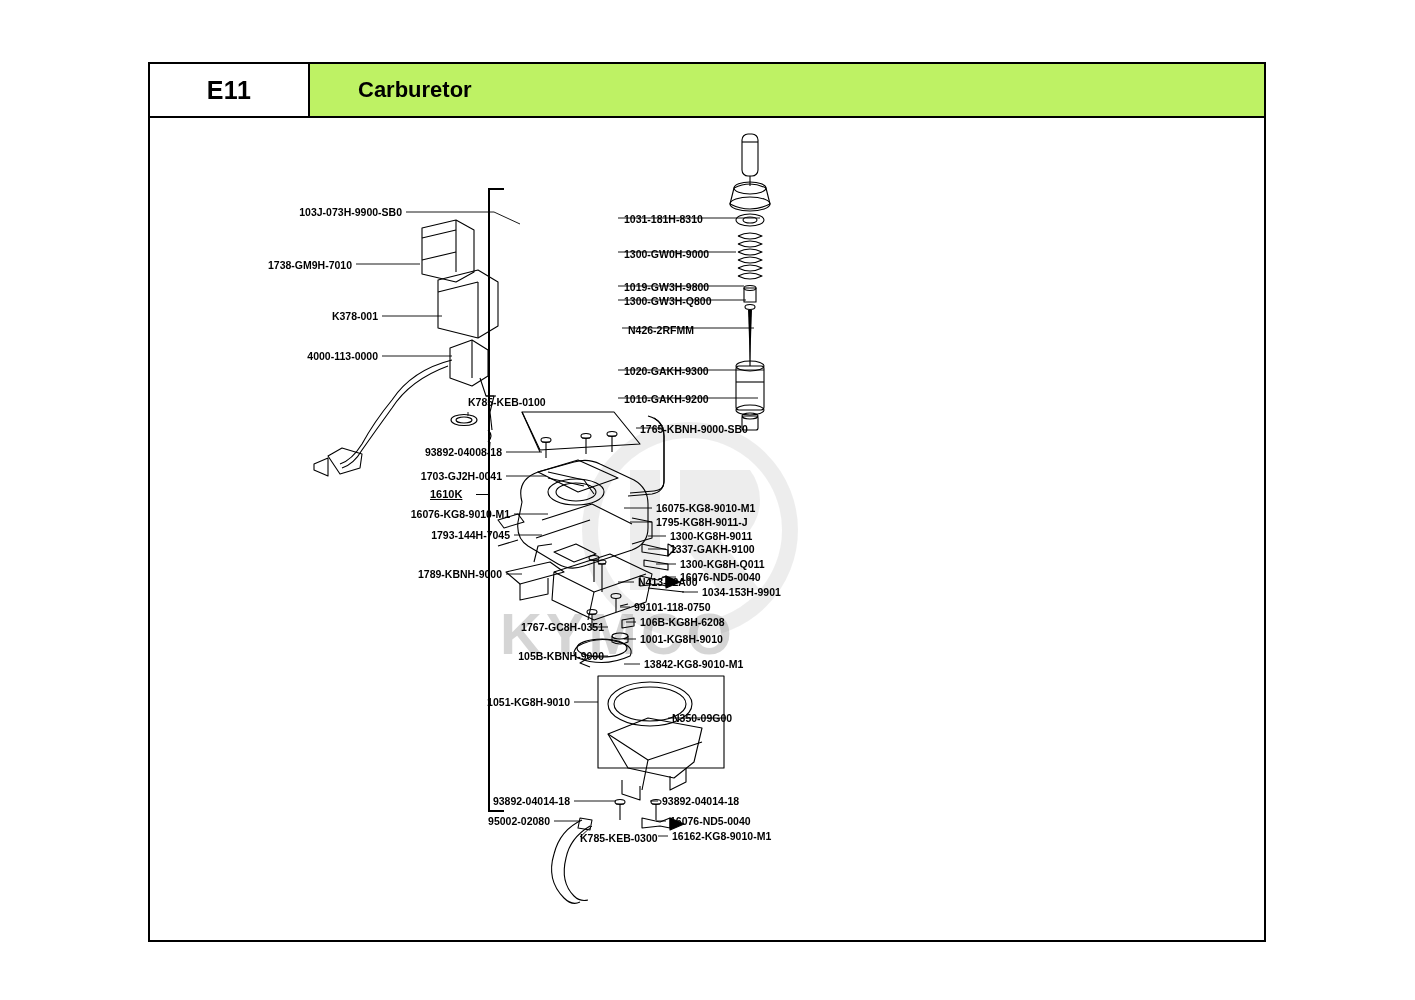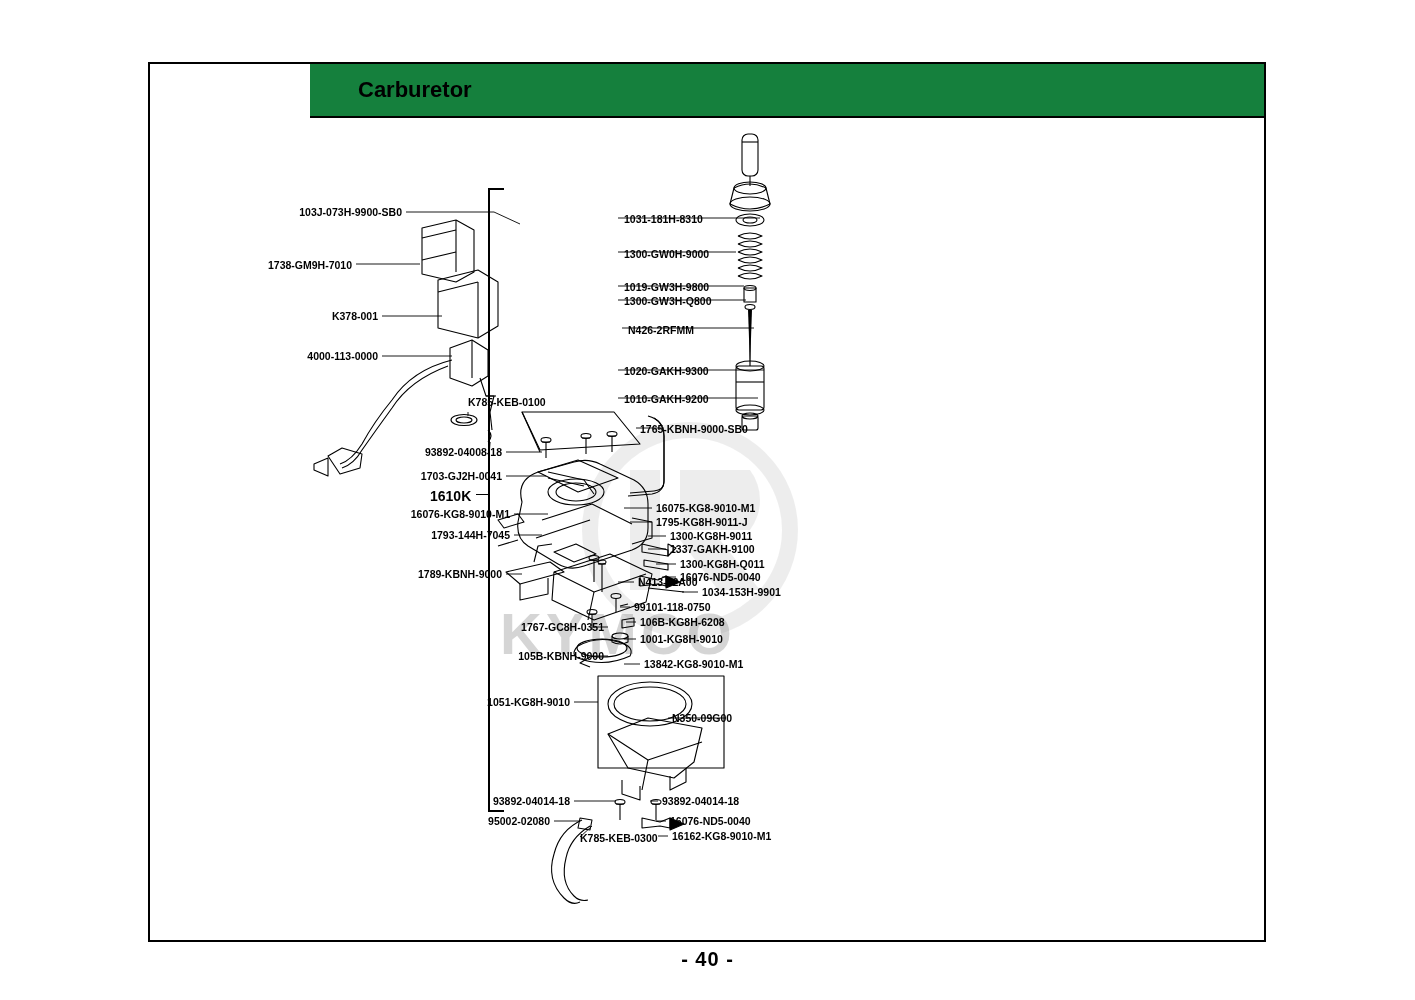--- a/index.html
+++ b/index.html
@@ -18,21 +18,21 @@
   
   .hdr-code{
     position:absolute;left:148px;top:62px;width:162px;height:56px;
     border:2px solid #000;box-sizing:border-box;background:#fff;
     display:flex;align-items:center;justify-content:center;
     font-size:25px;font-weight:bold;letter-spacing:.5px;
   }
   .hdr-title{
     position:absolute;left:310px;top:62px;width:956px;height:56px;
     border-top:2px solid #000;border-right:2px solid #000;border-bottom:2px solid #000;
-    box-sizing:border-box;background:#15803d;
+    box-sizing:border-box;background:#bef264;
     display:flex;align-items:center;padding-left:48px;
     font-size:22px;font-weight:bold;
   }
   .page-num{
     position:absolute;left:0;top:948px;width:1415px;text-align:center;
     font-size:20px;font-weight:bold;letter-spacing:1px;
   }
 
   
   .diagram{position:absolute;left:150px;top:120px;width:1114px;height:820px;overflow:hidden;}
@@ -53,32 +53,33 @@
     position:absolute;font-size:10.5px;font-weight:bold;
     white-space:nowrap;color:#000;line-height:12px;
   }
   .lbl.r{transform:translateX(-100%);text-align:right;}
 
   
   .bracket{
     position:absolute;left:338px;top:68px;width:14px;height:620px;
     border-left:2px solid #000;border-top:2px solid #000;border-bottom:2px solid #000;
   }
-  .bracket-lbl{position:absolute;left:280px;top:368px;font-size:14px;font-weight:bold;}
+  .bracket-lbl{position:absolute;left:280px;top:368px;font-size:11px;font-weight:bold;text-decoration:underline;}
   .bracket-tick{position:absolute;left:326px;top:374px;width:14px;height:1px;background:#000;}
 
   
   .shape{position:absolute;}
   svg{display:block;}
 </style>
 </head>
 <body>
 
 <div class="page">
 
+  <div class="hdr-code">E11</div>
   <div class="hdr-title">Carburetor</div>
 
   <div class="frame"></div>
 
   <div class="diagram">
 
     <div class="watermark">
       <svg width="480" height="240" viewBox="0 0 480 240">
         <g fill="none" stroke="#9b9b9b" stroke-width="16">
           <circle cx="210" cy="120" r="100"></circle>
@@ -347,14 +348,13 @@
     <div class="lbl" style="left:522px;top:592px">N350-09G00</div>
     <div class="lbl r" style="left:420px;top:675px">93892-04014-18</div>
     <div class="lbl" style="left:512px;top:675px">93892-04014-18</div>
     <div class="lbl r" style="left:400px;top:695px">95002-02080</div>
     <div class="lbl" style="left:520px;top:695px">16076-ND5-0040</div>
     <div class="lbl" style="left:430px;top:712px">K785-KEB-0300</div>
     <div class="lbl" style="left:522px;top:710px">16162-KG8-9010-M1</div>
 
   </div>
 
-  <div class="page-num">- 40 -</div>
 </div>
 
 </body></html>

